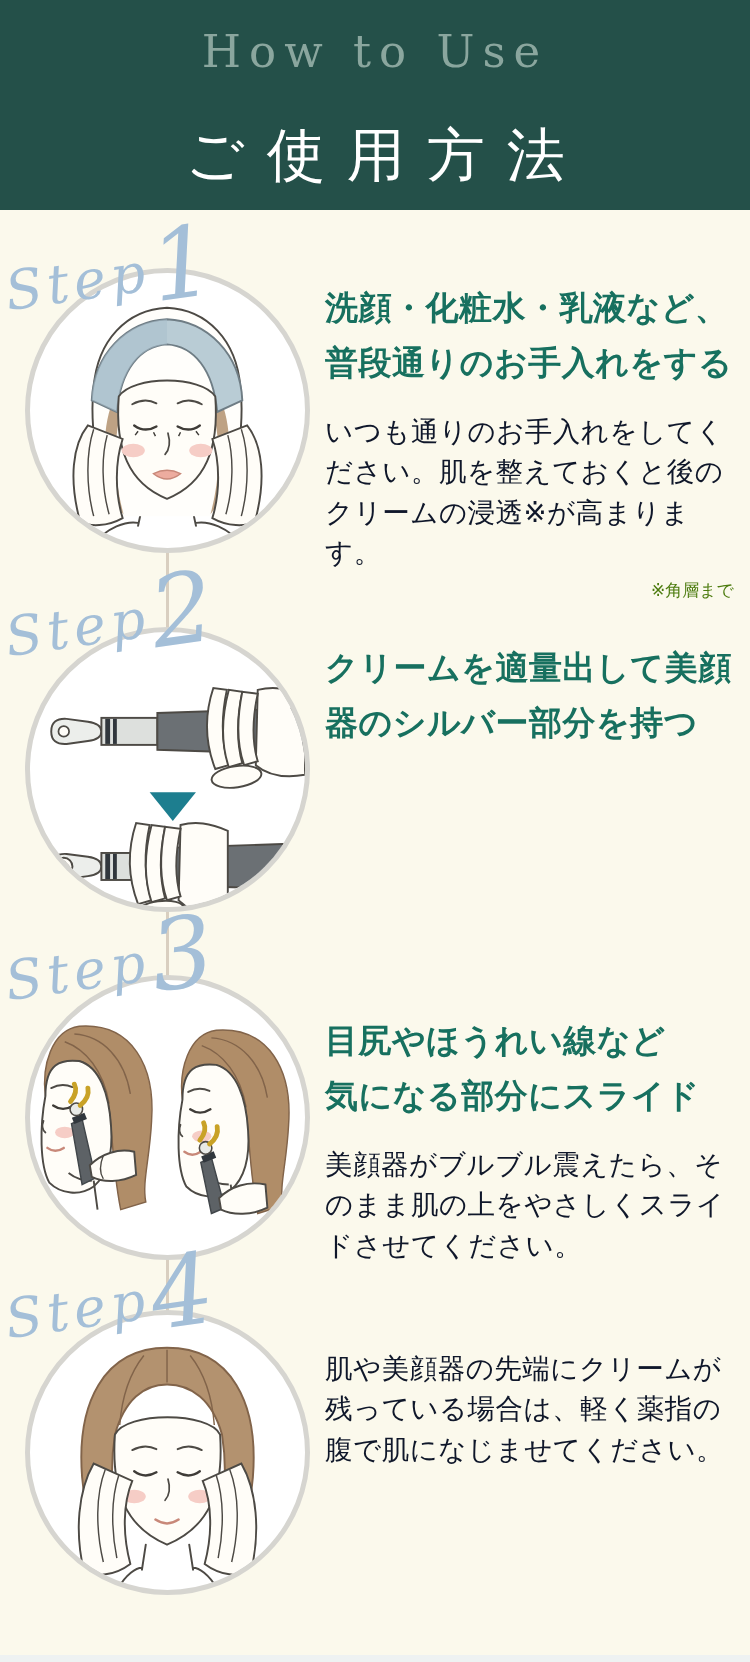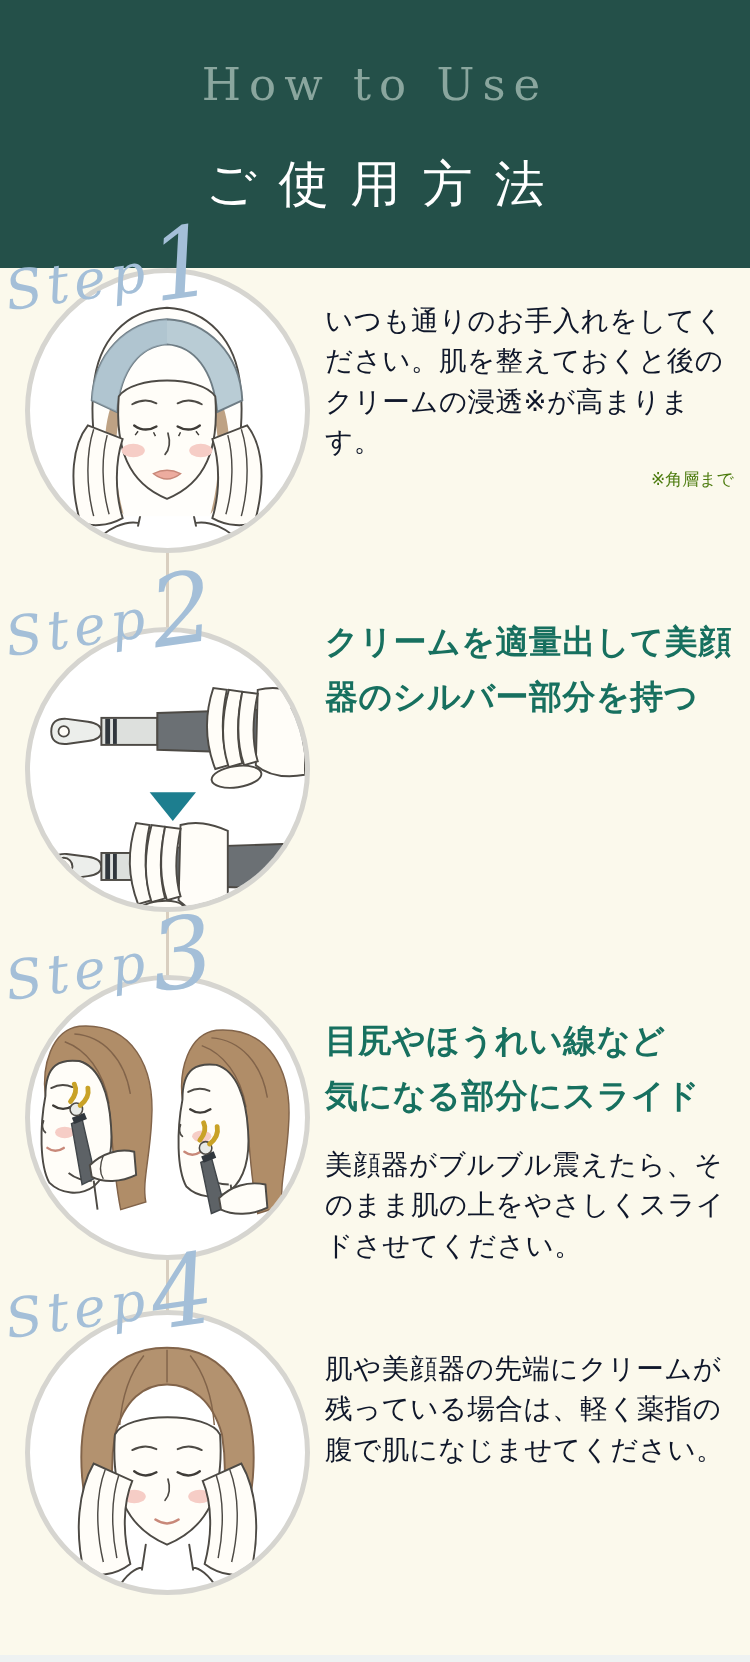--- a/index.html
+++ b/index.html
@@ -6,32 +6,32 @@
   body{
     width:750px;height:1662px;
     background:#fbf9ec;
     font-family:"DejaVu Sans","Liberation Sans",sans-serif;
     overflow:hidden;
   }
   .page{position:relative;width:750px;height:1662px;}
 
   
   .header{
-    position:absolute;top:0;left:0;width:750px;height:268px;
+    position:absolute;top:0;left:0;width:750px;height:210px;
     background:#245049;
     display:flex;flex-direction:column;align-items:center;justify-content:center;gap:36px;
   }
   .header-sub{
     font-family:"DejaVu Serif","Liberation Serif",serif;
     color:#8aa69e;font-size:45px;letter-spacing:8px;line-height:1;
     margin-top:2px;
   }
   .header-title{
     font-family:"DejaVu Serif","Liberation Serif",serif;
-    color:#ffffff;font-size:50px;font-weight:500;
+    color:#ffffff;font-size:58px;font-weight:500;
     letter-spacing:22px;text-indent:22px;line-height:1;
     margin:16px 0 0 0;
   }
 
   
   .steps{position:absolute;top:210px;left:0;width:750px;height:1452px;}
 
   .connector{
     position:absolute;left:166px;top:200px;width:3px;height:1045px;
     background:#d9cfc0;z-index:0;
@@ -110,20 +110,22 @@
           <path d="M52,258 C40,214 44,178 60,158 L96,172 C88,196 88,228 96,254 C80,263 62,263 52,258 Z"></path>
           <path d="M66,162 C58,186 58,222 66,252 M80,168 C74,190 74,222 82,250" fill="none" stroke-width="1.5"></path>
         </g>
         <g fill="#fffdf8" stroke="#4d4a45" stroke-width="2" transform="translate(285,0) scale(-1,1)">
           <path d="M52,258 C40,214 44,178 60,158 L96,172 C88,196 88,228 96,254 C80,263 62,263 52,258 Z"></path>
           <path d="M66,162 C58,186 58,222 66,252 M80,168 C74,190 74,222 82,250" fill="none" stroke-width="1.5"></path>
         </g>
       </svg>
     </div>
     <div class="step-text" style="top:70px;">
+      <h2 class="step-heading">洗顔・化粧水・乳液など、
+普段通りのお手入れをする</h2>
       <p class="step-body">いつも通りのお手入れをしてください。肌を整えておくと後のクリームの浸透※が高まります。</p>
       <p class="step-note">※角層まで</p>
     </div>
 
     <div class="step-script" style="top:358px;">
       <span class="script-word">Step</span><span class="script-num">2</span>
     </div>
     <div class="circle" style="top:417px;">
       <svg viewBox="0 0 285 285">
         <defs>
@@ -149,21 +151,21 @@
         <circle cx="35" cy="243" r="9" fill="#fffdf8" stroke="#4d4a45" stroke-width="2"></circle>
         <g fill="#fffdf8" stroke="#4d4a45" stroke-width="2" transform="translate(-80,140)">
           <path d="M236,60 C252,56 266,58 285,66 L285,160 C262,164 246,148 234,138 Z"></path>
           <path d="M190,58 C180,88 182,116 192,142 L206,138 C198,114 198,88 204,60 Z"></path>
           <path d="M206,60 C198,90 198,116 206,140 L220,136 C214,114 214,90 220,62 Z"></path>
           <path d="M220,62 C214,92 214,116 222,138 L236,134 C230,114 230,92 236,64 Z"></path>
           <ellipse cx="214" cy="150" rx="26" ry="11" transform="rotate(-8 214 150)"></ellipse>
         </g>
       </svg>
     </div>
-    <div class="step-text" style="top:404px;">
+    <div class="step-text" style="top:430px;">
       <h2 class="step-heading">クリームを適量出して美顔
 器のシルバー部分を持つ</h2>
     </div>
 
     <div class="step-script" style="top:702px;">
       <span class="script-word">Step</span><span class="script-num">3</span>
     </div>
     <div class="circle" style="top:765px;">
       <svg viewBox="0 0 285 285">
         <defs>

